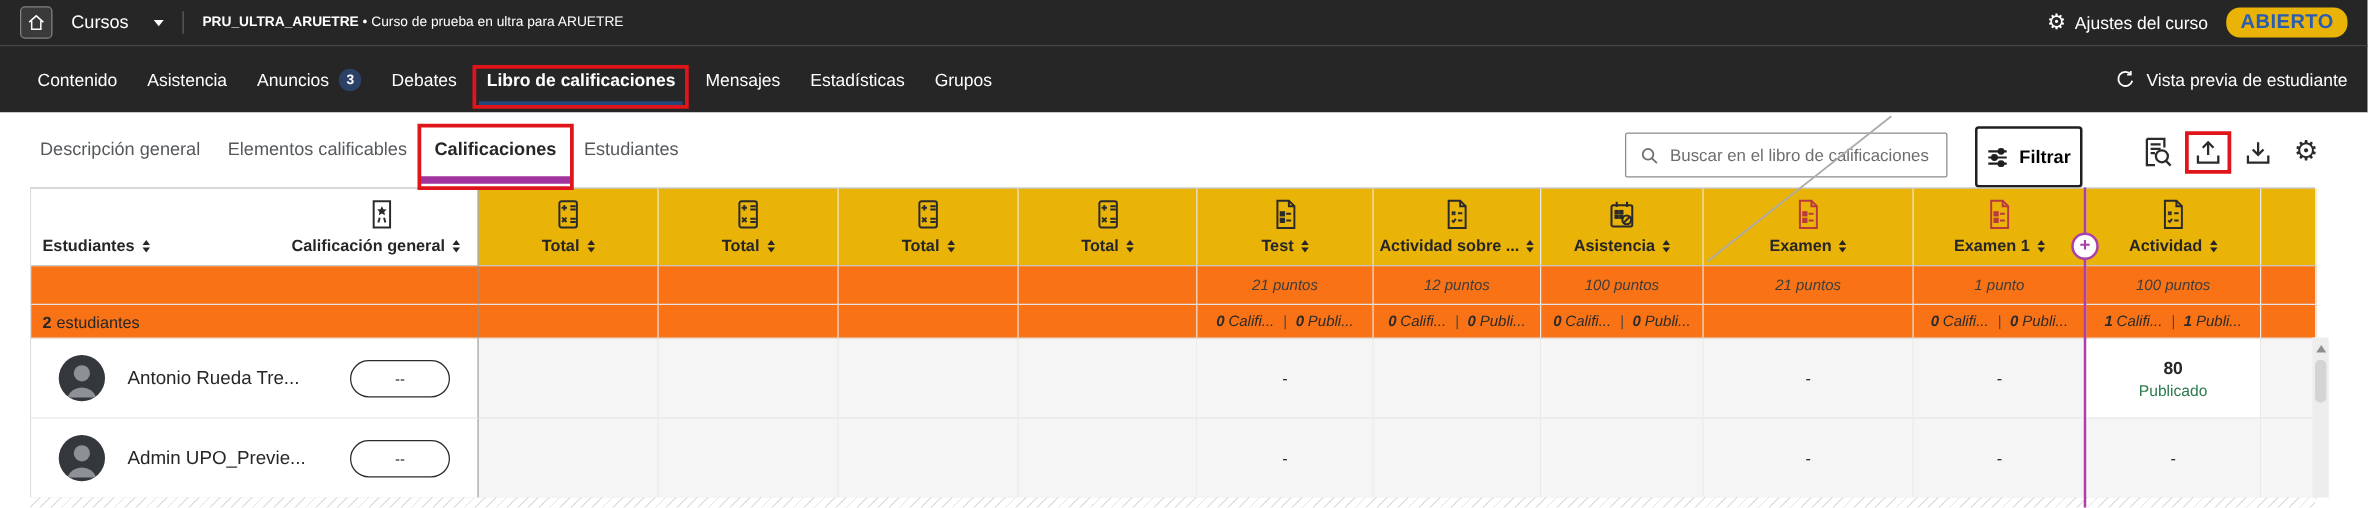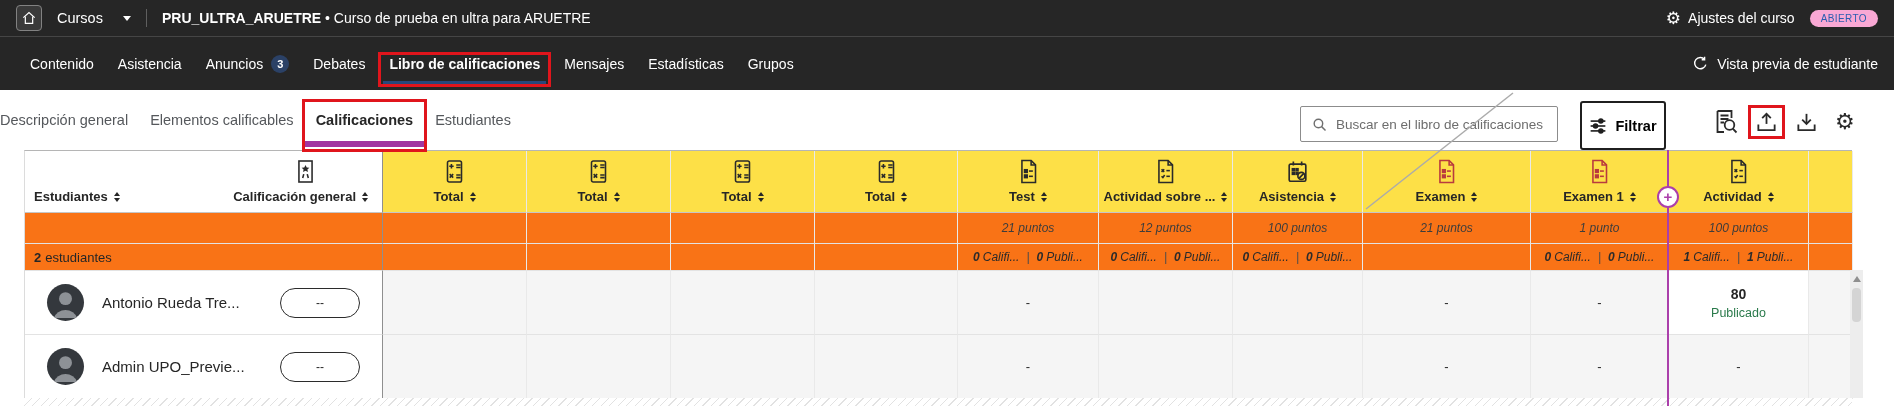--- a/index.html
+++ b/index.html
@@ -14,45 +14,45 @@
 
   
   #topbar{position:absolute;left:0;top:0;width:1894px;height:36px;background:#262626;
     display:flex;align-items:center;padding:0 16px;color:#fff}
   #home-btn{width:26px;height:26px;border:1px solid #828282;border-radius:4px;background:#3a3a3a;
     display:flex;align-items:center;justify-content:center;flex:0 0 auto}
   #courses-menu{display:flex;align-items:center;gap:20px;margin-left:15px;font-size:14.5px;cursor:pointer}
   .caret{width:0;height:0;border-left:4.5px solid transparent;border-right:4.5px solid transparent;
     border-top:5.5px solid #fff;display:inline-block}
   .vdiv{width:1px;height:18px;background:#5f5f5f;margin:0 15px}
-  #course-title{font-size:14px;white-space:nowrap}
+  #course-title{font-size:11px;white-space:nowrap}
   #course-title b{font-weight:700}
   #topbar-right{margin-left:auto;display:flex;align-items:center;gap:9px}
   #settings-link{display:flex;align-items:center;gap:7px;font-size:14px;cursor:pointer}
   .gear-glyph{font-size:17px;line-height:1;font-family:"DejaVu Sans",sans-serif}
-  #open-badge{background:#f9a8d4;color:var(--openblue);font-size:10px;font-weight:400;
+  #open-badge{background:#eab308;color:var(--openblue);font-size:16px;font-weight:700;
     letter-spacing:.4px;padding:3px 11px;border-radius:11px;margin-left:6px}
 
   
   #navbar{position:absolute;left:0;top:36px;width:1894px;height:54px;background:#262626;
     border-top:1px solid #454545;display:flex;align-items:stretch;padding:0 16px;color:#fff}
   #nav-items{display:flex;align-items:stretch;gap:24px;padding-left:14px}
   .nav-item{position:relative;display:flex;align-items:center;gap:8px;font-size:14px;cursor:pointer}
   .nav-item.active{font-weight:700}
   .nav-item.active::after{content:'';position:absolute;left:-6px;right:-6px;bottom:4px;height:5px;
     background:var(--navblue)}
   .nav-item.annotated::before{content:'';position:absolute;left:-11px;right:-11px;top:15px;bottom:3px;
     border:3px solid var(--red);z-index:50}
   .nav-badge{min-width:18px;height:18px;border-radius:9px;background:var(--badgeblue);color:#fff;
     font-size:11px;font-weight:700;display:inline-flex;align-items:center;justify-content:center;padding:0 5px}
   #nav-right{margin-left:auto;display:flex;align-items:center;gap:8px;font-size:14px;cursor:pointer}
 
   
   #tabrow{position:absolute;left:0;top:90px;width:1894px;height:60px;background:#fff}
-  #tab-items{display:flex;align-items:stretch;gap:22px;height:100%}
+  #tab-items{display:flex;align-items:stretch;gap:22px;padding-left:32px;height:100%}
   .tab{position:relative;display:flex;align-items:center;font-size:14.5px;color:#55585c;cursor:pointer;white-space:nowrap}
   .tab.active{color:var(--ink);font-weight:700}
   .tab.active::after{content:'';position:absolute;left:-12px;right:-12px;bottom:3px;height:6px;background:var(--purple)}
   .tab.annotated::before{content:'';position:absolute;left:-14px;right:-14px;top:9px;bottom:-2px;
     border:3px solid var(--red);z-index:50}
   #search-wrap{position:absolute;left:1300px;top:106px;width:258px;height:36px;border:1px solid #8c8c8c;
     border-radius:2px;display:flex;align-items:center;padding:0 10px;background:#fff}
   #search-input{border:none;outline:none;flex:1;font-size:13.5px;color:#333;margin-left:8px;
     font-family:"Liberation Sans",sans-serif}
   #search-input::placeholder{color:#6d6d6d}
@@ -62,21 +62,21 @@
   #action-icons{position:absolute;left:1714px;top:103px;height:38px;display:flex;align-items:center;gap:17px}
   .tool-icon{position:relative;cursor:pointer;display:inline-flex}
   .tool-icon.red-frame::before{content:'';position:absolute;inset:-5px -7px;border:3px solid var(--red)}
 
   
   #grid{position:absolute;left:24px;top:150px;width:1828px;display:grid;
     grid-template-rows:62px 31px 27px 64px 64px;border-top:1px solid #b5b5b5;border-left:1px solid #dcdcdc}
   .cell{position:relative;border-right:1px solid #e9e9e9;border-bottom:1px solid #e3e3e3;font-size:13px}
   .frozen{border-right:1px solid #8f8f8f;background:#fff}
   .h-grade{display:flex;flex-direction:column;align-items:center;justify-content:flex-end;
-    gap:5px;padding-bottom:8px;border-bottom:1px solid #c6c6c6;background:#fde047;cursor:pointer}
+    gap:5px;padding-bottom:8px;border-bottom:1px solid #c6c6c6;background:#eab308;cursor:pointer}
   .h-label{display:flex;align-items:center;font-weight:600;font-size:13px;white-space:nowrap}
   .h-frozen{display:flex;align-items:flex-end;justify-content:space-between;
     padding:0 14px 8px 9px;border-bottom:1px solid #c6c6c6;cursor:pointer}
   .h-overall{display:flex;flex-direction:column;align-items:flex-end;gap:5px}
   .h-overall .icon{margin-right:52px}
   .sort{display:inline-flex;flex-direction:column;gap:2px;margin-left:6px}
   .sort i{width:0;height:0;border-left:3.5px solid transparent;border-right:3.5px solid transparent}
   .sort .up{border-bottom:4.5px solid var(--ink)}
   .sort .dn{border-top:4.5px solid var(--ink)}
   .strip{background:#f97316;display:flex;align-items:center;justify-content:center}

